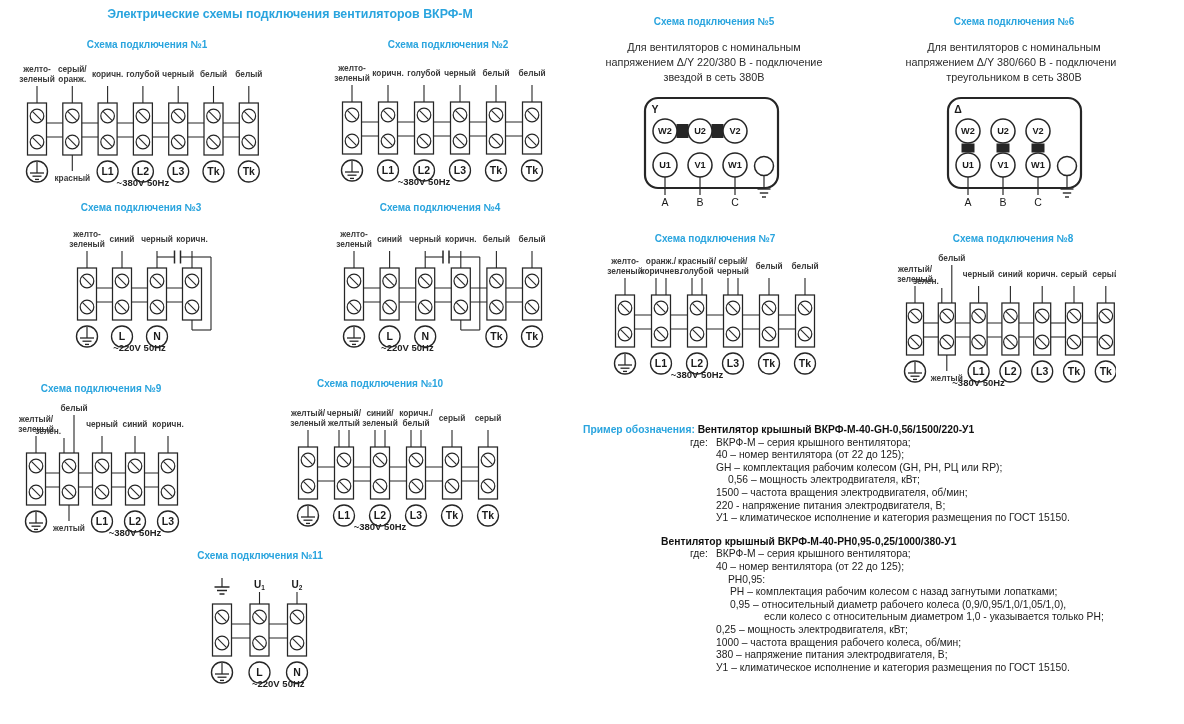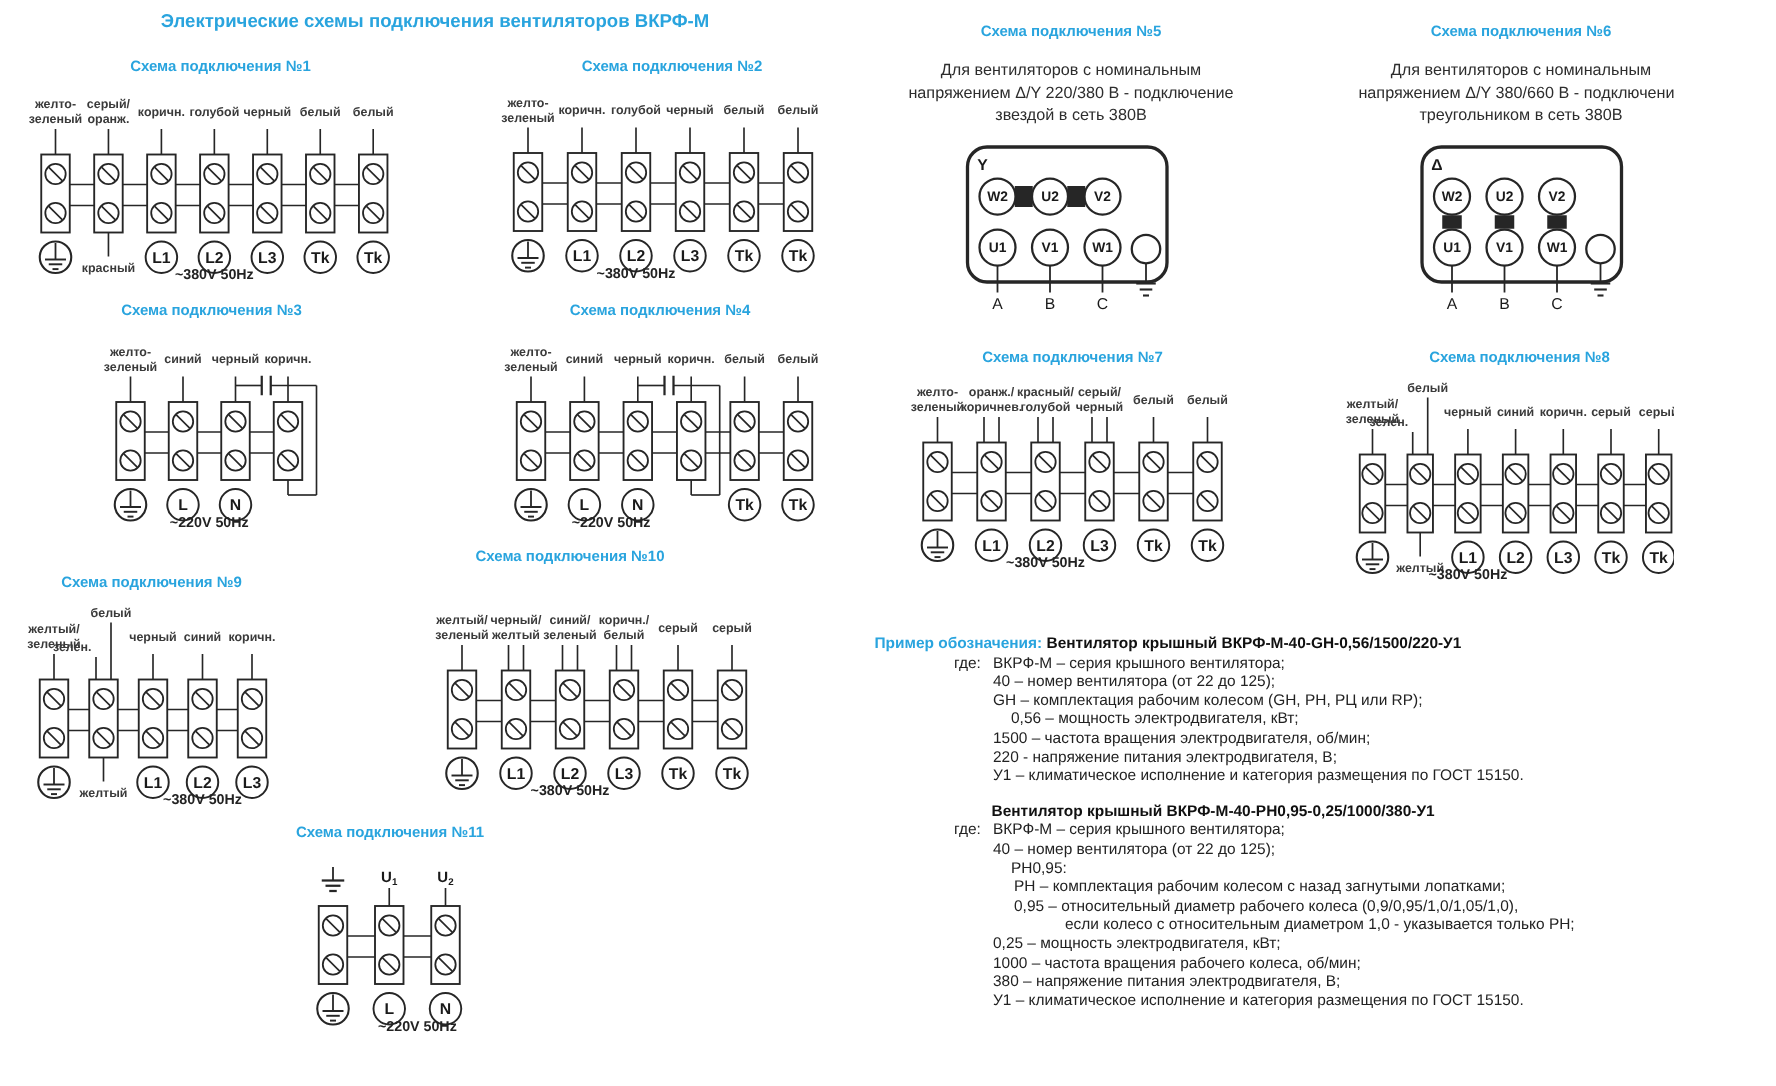--- a/index.html
+++ b/index.html
@@ -10,38 +10,38 @@
   .s-title{position:absolute;transform:translateX(-50%);white-space:nowrap;
            font-size:10px;font-weight:bold;color:var(--accent,#29A4DE);}
   .m-desc{position:absolute;transform:translateX(-50%);width:310px;text-align:center;
           font-size:10.8px;line-height:15px;color:#2d2d2d;}
   svg.scheme{position:absolute;overflow:visible;}
   .ex{position:absolute;left:583px;top:424px;width:601px;font-size:10.3px;
       line-height:12.6px;color:#222;}
   .ex .lbl{color:var(--accent,#29A4DE);font-weight:bold;}
   .ex .head{font-weight:bold;color:#101010;}
   .ex .head2{font-weight:bold;color:#101010;margin-left:78px;margin-top:11px;}
-  .ex-line .gde{display:inline-block;margin-left:53px;width:26px;}
+  .ex-line .gde{display:inline-block;margin-left:107px;width:26px;}
 </style>
 </head>
 <body>
 
 <div id="canvas">
   <div class="main-title" style="left:290px;top:7px">Электрические схемы подключения вентиляторов ВКРФ-М</div>
 
   <div class="s-title" style="left:147px;top:39px">Схема подключения №1</div>
   <div class="s-title" style="left:448px;top:39px">Схема подключения №2</div>
   <div class="s-title" style="left:141px;top:202px">Схема подключения №3</div>
   <div class="s-title" style="left:440px;top:202px">Схема подключения №4</div>
   <div class="s-title" style="left:714px;top:16px">Схема подключения №5</div>
   <div class="s-title" style="left:1014px;top:16px">Схема подключения №6</div>
   <div class="s-title" style="left:715px;top:233px">Схема подключения №7</div>
   <div class="s-title" style="left:1013px;top:233px">Схема подключения №8</div>
   <div class="s-title" style="left:101px;top:383px">Схема подключения №9</div>
-  <div class="s-title" style="left:380px;top:366px">Схема подключения №10</div>
+  <div class="s-title" style="left:380px;top:378px">Схема подключения №10</div>
   <div class="s-title" style="left:260px;top:550px">Схема подключения №11</div>
 
   <div class="m-desc" style="left:714px;top:40px">
     <div>Для вентиляторов с номинальным</div>
     <div>напряжением Δ/Y 220/380 В - подключение</div>
     <div>звездой в сеть 380В</div>
   </div>
   <div class="m-desc" style="left:1014px;top:40px">
     <div>Для вентиляторов с номинальным</div>
     <div>напряжением Δ/Y 380/660 В - подключение</div>

